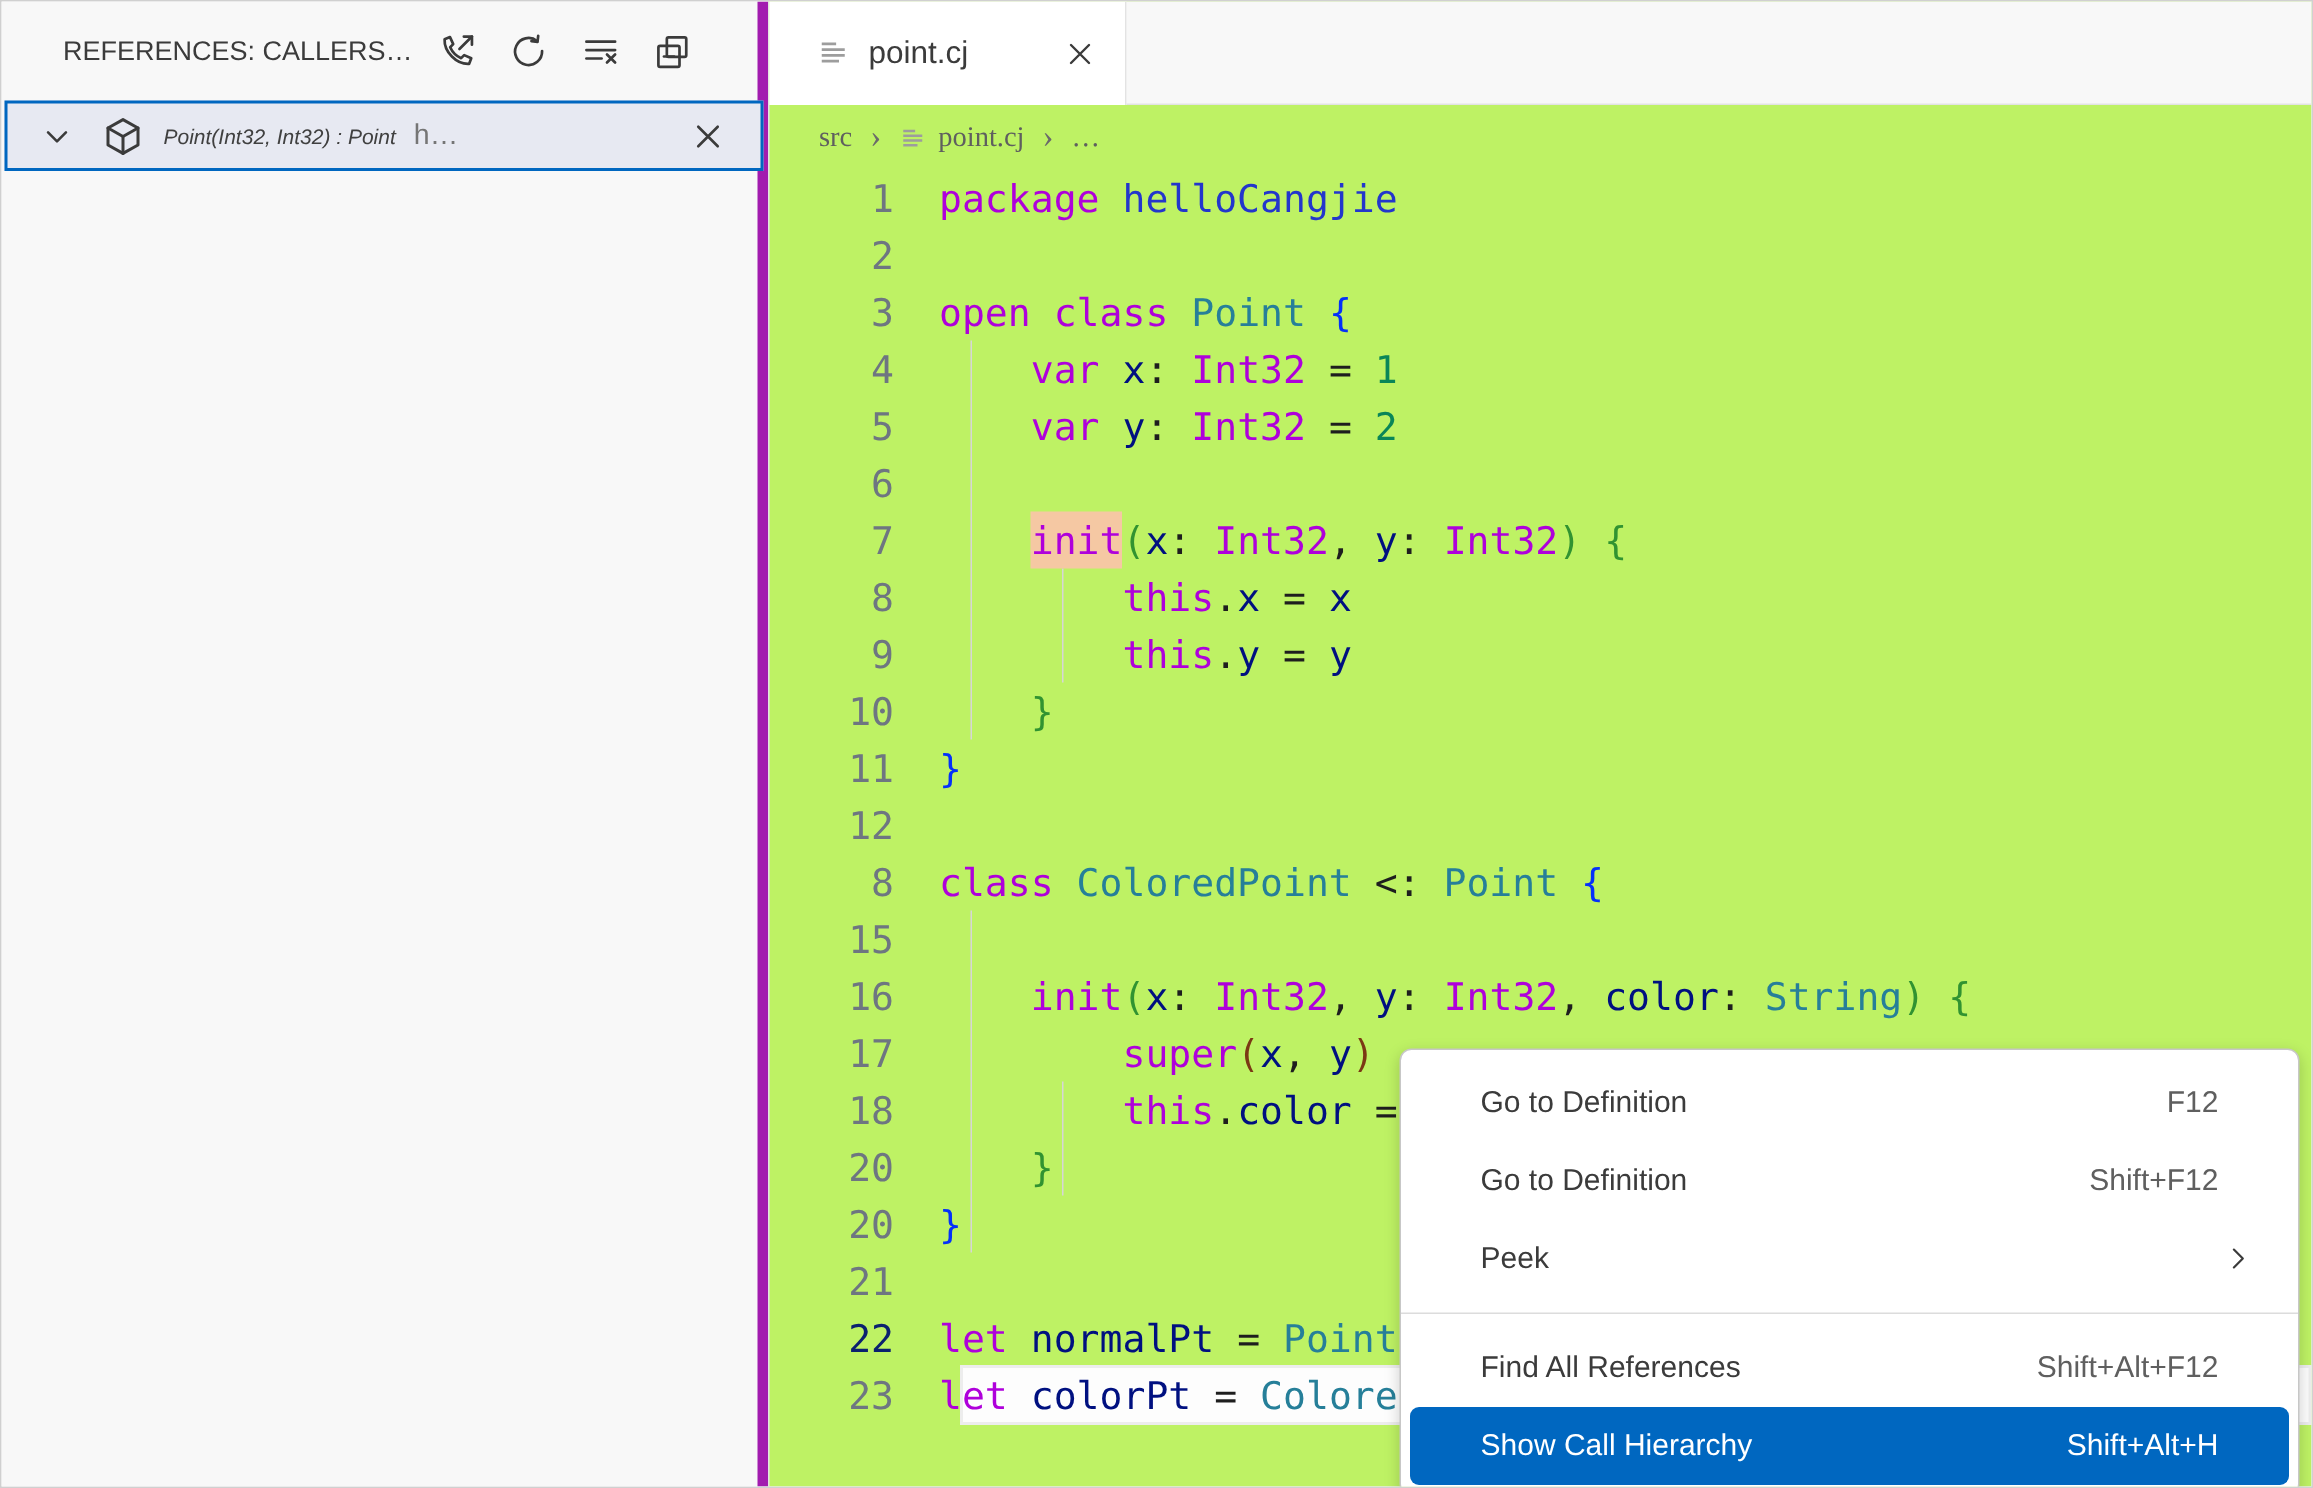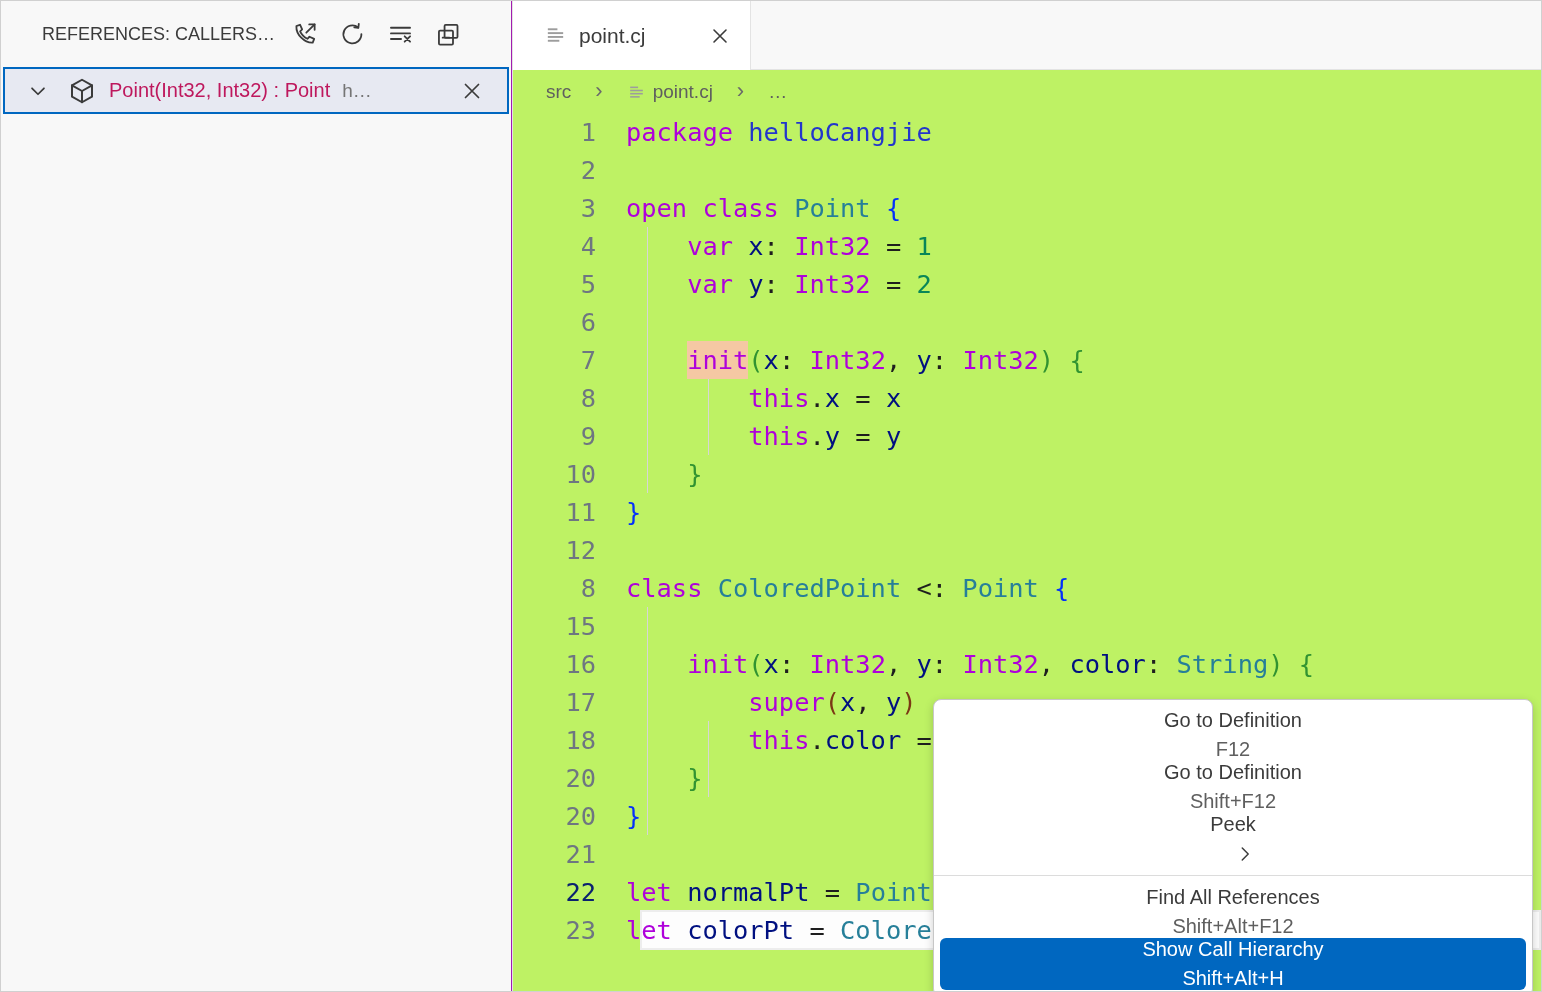--- a/index.html
+++ b/index.html
@@ -1,43 +1,43 @@
 <!DOCTYPE html>
 <html><head>
 <meta charset="utf-8">
 <style>
   * { margin:0; padding:0; box-sizing:border-box; }
   html,body { width:1542px; height:992px; background:#fff; font-family:"Liberation Sans",sans-serif; }
   #app { position:relative; width:1542px; height:992px; border:1px solid #d0d0d0; background:#fff; overflow:hidden; }
 
   
-  #sidebar { position:absolute; left:0; top:0; width:511px; height:100%; background:#f8f8f8; border-right:1px solid #a21caf;text-align:center; }
+  #sidebar { position:absolute; left:0; top:0; width:511px; height:100%; background:#f8f8f8; border-right:7px solid #a21caf;text-align:center; }
   .panel-title { position:absolute; left:41px; top:0; height:66px; line-height:66px; font-size:18px; color:#3b3b3b; white-space:nowrap; }
   .panel-actions { position:absolute; left:286px; top:16px; display:flex; gap:14px; }
   .action-btn { width:34px; height:34px; display:flex; align-items:center; justify-content:center; border-radius:5px; cursor:pointer; }
   .action-btn svg { width:27px; height:27px; }
   .icon-stroke { fill:none; stroke:#3b3b3b; stroke-width:1.6; stroke-linecap:round; stroke-linejoin:round; }
 
   .tree-item { position:absolute; left:2px; top:66px; width:506px; height:47px; background:#e7e9f2; border:2px solid #0067c0; display:flex; align-items:center; cursor:pointer; }
   .tree-item .twist { margin-left:20px; width:26px; height:26px; flex:none; }
   .tree-item .symbol { margin-left:16px; width:30px; height:30px; flex:none; }
-  .tree-label { margin-left:12px; font-size:20px; color:#be185d; white-space:nowrap; }
+  .tree-label { margin-left:12px; font-size:14px; color:#404040; white-space:nowrap;font-style:italic; }
   .tree-desc { margin-left:12px; font-size:19px; color:#757575; white-space:nowrap; }
   .tree-close { margin-left:auto; margin-right:22px; width:26px; height:26px; flex:none; cursor:pointer; }
 
   
   #editor { position:absolute; left:511px; top:0; right:0; height:100%; background:#bef264; border-left:1px solid #e3e3e3; }
   .tabbar { position:absolute; top:0; left:0; right:0; height:69px; background:#f8f8f8; border-bottom:1px solid #e3e3e3; }
   .tab { position:absolute; left:0; top:0; width:238px; height:69px; background:#fff; border-right:1px solid #e3e3e3; display:flex; align-items:center; cursor:pointer; }
   .tab .file-icon { margin-left:31px; width:23px; height:23px; flex:none; }
   .tab-label { margin-left:12px; font-size:21px; color:#3b3b3b; }
   .tab-close { margin-left:auto; margin-right:18px; width:24px; height:24px; cursor:pointer; }
   .lines-icon-stroke { fill:none; stroke:#9d9d9d; stroke-width:2; stroke-linecap:butt; }
 
-  .breadcrumbs { position:absolute; top:70px; left:0; right:0; height:42px; display:flex; align-items:center; padding-left:33px; font-size:19px; color:#5f5f5f; gap:24px; }
+  .breadcrumbs { position:absolute; top:70px; left:0; right:0; height:42px; display:flex; align-items:center; padding-left:33px; font-size:19px; color:#5f5f5f; gap:12px;font-family:Liberation Serif, serif; }
   .bc-sep { font-size:22px; color:#6a6a6a; position:relative; top:-1px; }
   .bc-file { display:flex; align-items:center; gap:7px; }
   .bc-file svg { width:19px; height:19px; }
   .bc-item { cursor:pointer; }
 
   
   .code-area { position:absolute; top:112px; left:0; right:0; bottom:0; font-family:"DejaVu Sans Mono","Liberation Mono",monospace; font-size:25.4px; }
   .code-row { position:relative; display:flex; height:38px; line-height:38px; z-index:1; }
   .gutter { width:83px; text-align:right; color:#6e7681; flex:none; }
   .gutter.active { color:#0b216f; }
@@ -45,21 +45,21 @@
   .indent-guide { position:absolute; width:1px; background:#d6d6d6; z-index:0; }
   #guide-a { left:134px; top:114px; height:266px; }
   #guide-b { left:195px; top:266px; height:76px; }
   #guide-c { left:134px; top:494px; height:228px; }
   #guide-d { left:195px; top:608px; height:76px; }
   .current-line { position:absolute; left:127px; right:0; top:797px; height:40px; border:2px solid #ededed; background:#fdfdfd; z-index:0; }
   .tk-hl { display:inline-block; height:38px; vertical-align:top; }
 
   
   #context-menu { position:absolute; left:932px; top:698px; width:600px; background:#fff; border:1px solid #c7c7c7; border-radius:8px; box-shadow:0 3px 10px rgba(0,0,0,0.18); padding:9px 0 6px 0; z-index:20; font-size:20px; }
-  .menu-item { height:52px; margin:0 6px; padding:0 47px; display:flex; align-items:center; justify-content:space-between; border-radius:6px; color:#3b3b3b; cursor:pointer; white-space:nowrap;flex-direction:column; }
+  .menu-item { height:52px; margin:0 6px; padding:0 47px; display:flex; align-items:center; justify-content:space-between; border-radius:6px; color:#3b3b3b; cursor:pointer; white-space:nowrap; }
   .menu-item .shortcut { color:#5f5f5f; }
   .menu-item.highlighted { background:#0067c0; color:#fff; }
   .menu-item.highlighted .shortcut { color:#fff; }
   .menu-separator { height:1px; background:#dcdcdc; margin:10px 0; }
   .submenu-arrow { margin-right:-24px; width:22px; height:22px; }
 </style>
 <style>.tk-kw{color:#af00db}.tk-type{color:#267f99}.tk-var{color:#001080}.tk-num{color:#098658}.tk-str{color:#a31515}.tk-pun{color:#1e1e1e}.tk-b1{color:#0431fa}.tk-b2{color:#319331}.tk-b3{color:#7b3814}.tk-ns{color:#2336cc}.tk-pl{color:#1e1e1e}.tk-hl{color:#af00db}.tk-hl{background:#f5c8a3}</style></head>
 <body>
 
 <div id="app">

